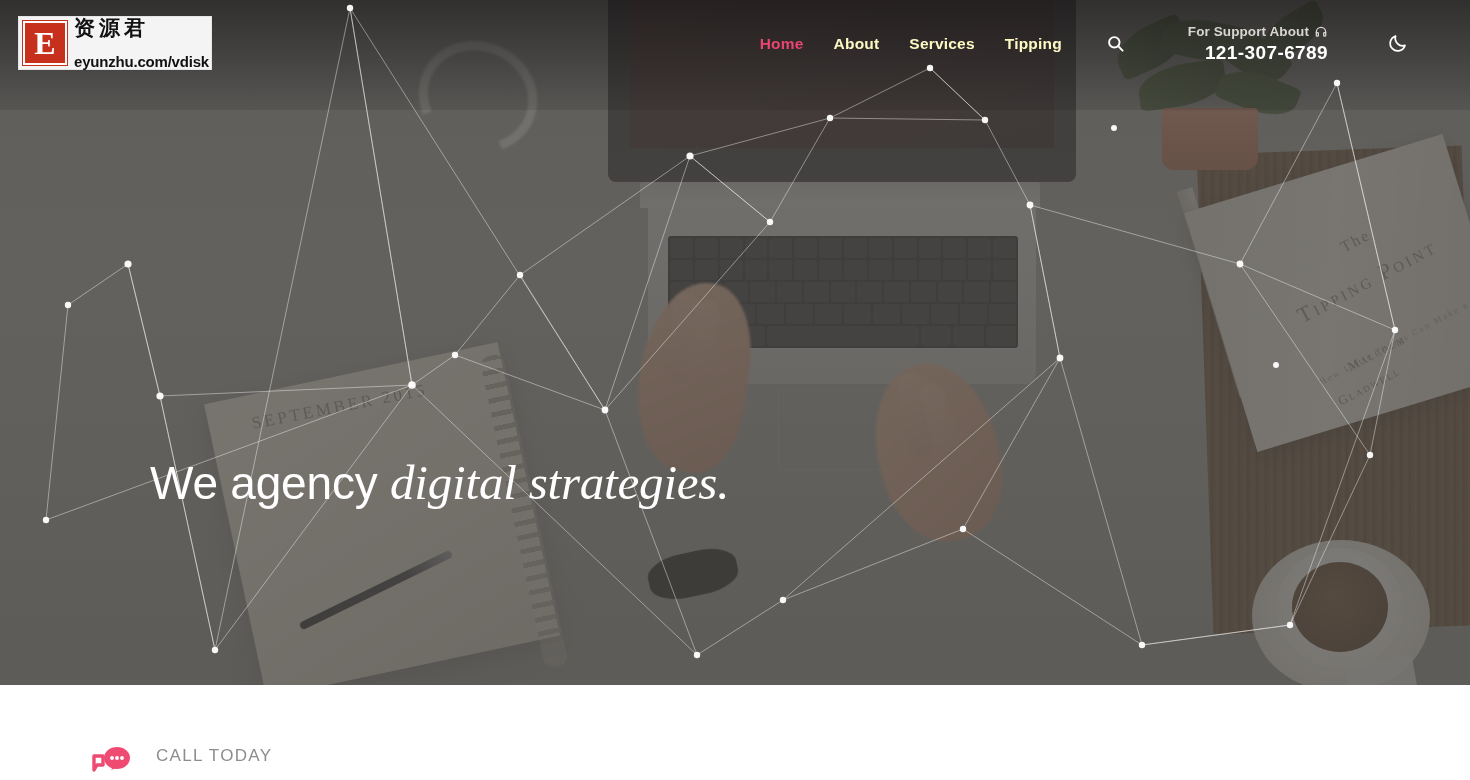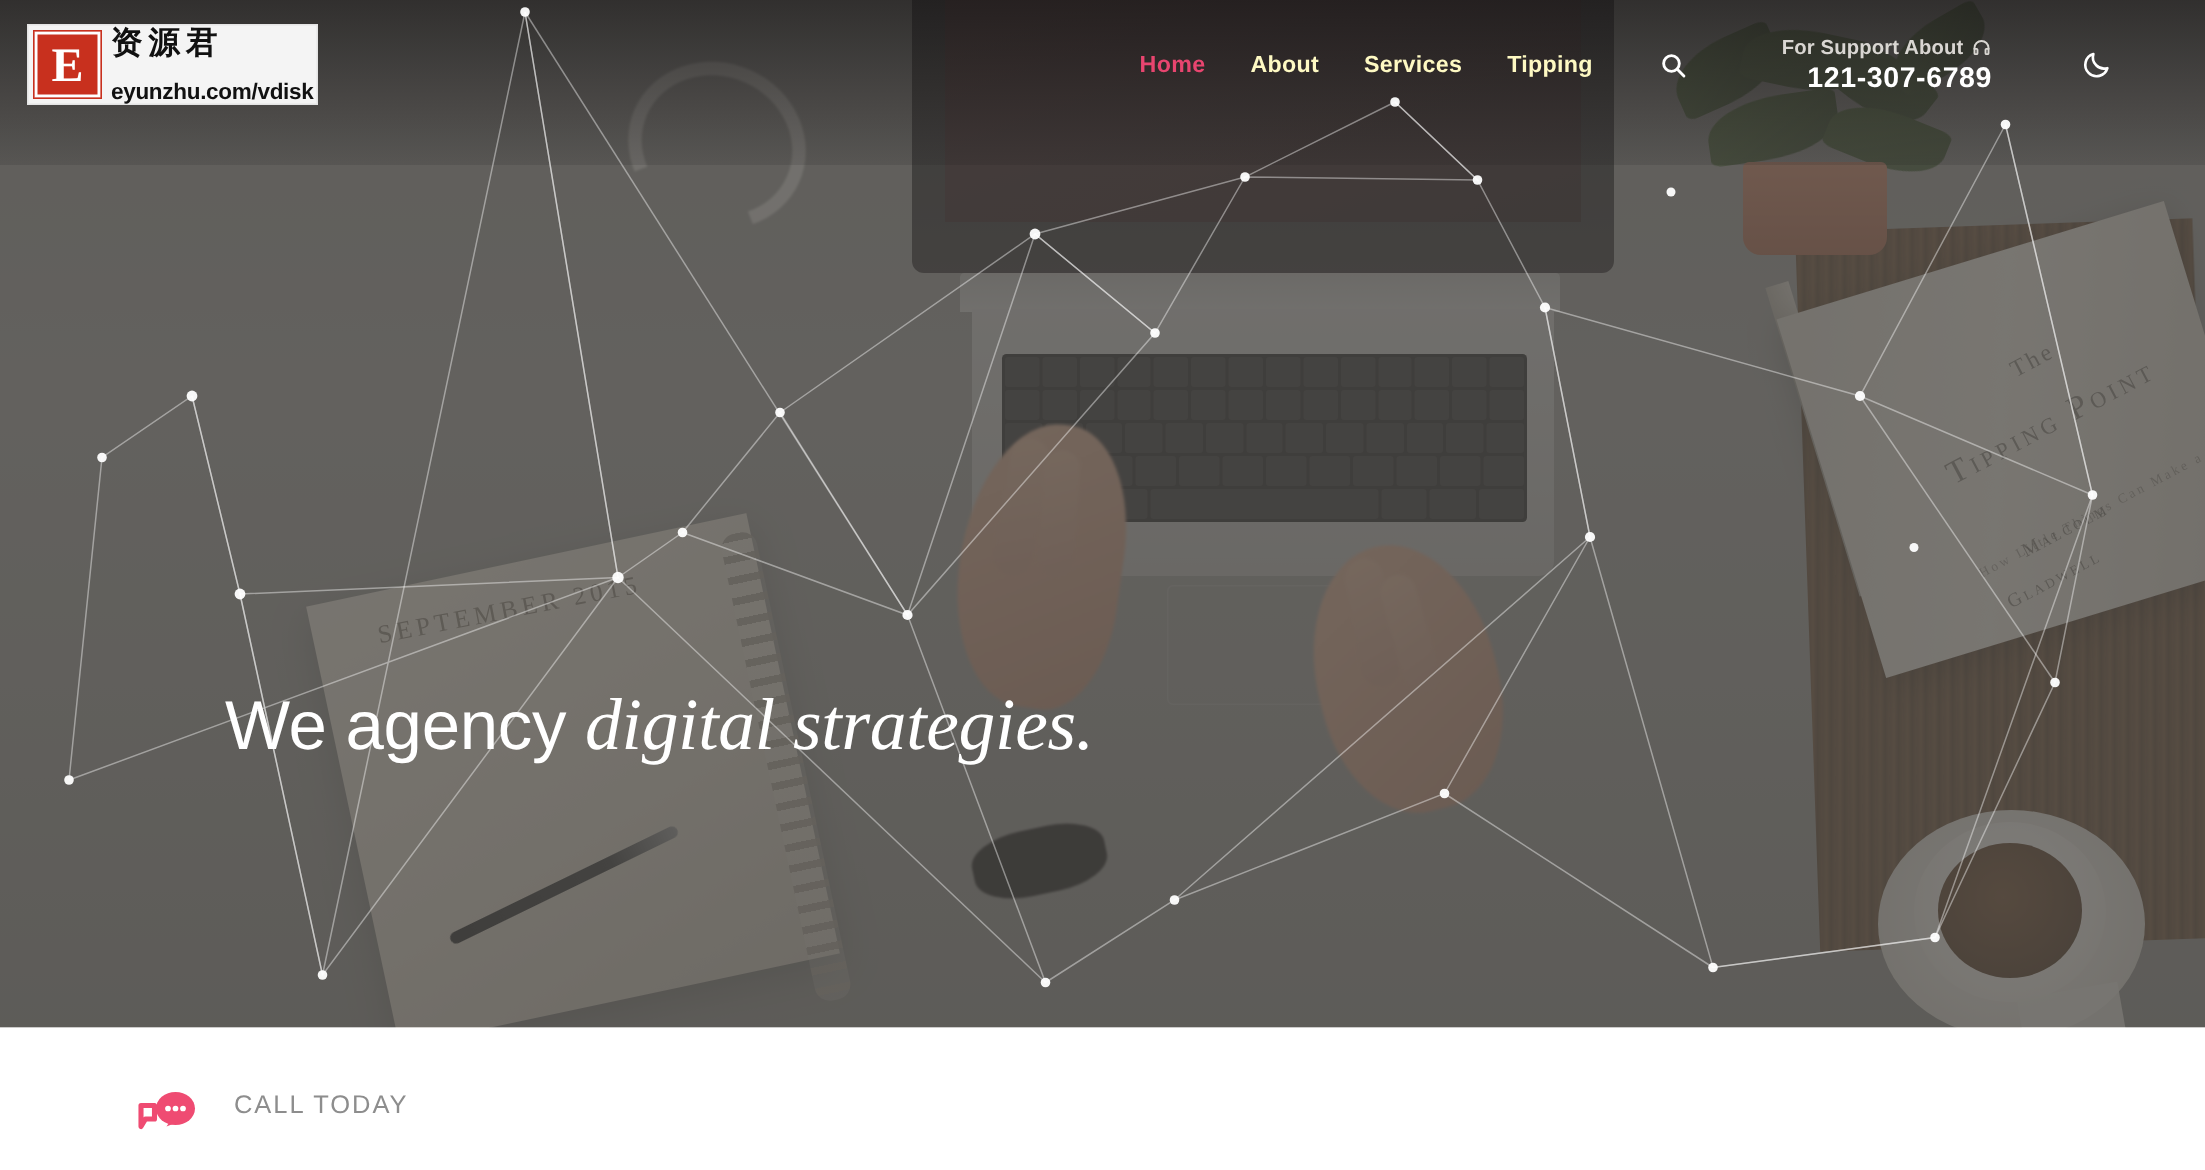--- a/index.html
+++ b/index.html
@@ -240,21 +240,21 @@
   }
 
   
   .strip {
     position:absolute; left:0; top:685px; width:1470px; height:95px;
     background:#ffffff; display:flex; align-items:flex-end;
   }
   .strip-inner {
     width:100%; display:flex; padding:0 60px 0 90px;
   }
-  .ci { display:flex; align-items:center; gap:20px; padding-bottom:23px; }
+  .ci { display:flex; align-items:center; gap:20px; padding-bottom:4px; }
   .ci.c1 { width:400px; }
   .ci.c2 { width:400px; }
   .ci.c3 { width:400px; }
   .ci-icon { width:46px; height:40px; display:flex; align-items:flex-end; justify-content:center; }
   .ci-label {
     color:#8d8d8d; font-size:17px; letter-spacing:1.3px; white-space:nowrap;
   }
 
   
   .wm {

